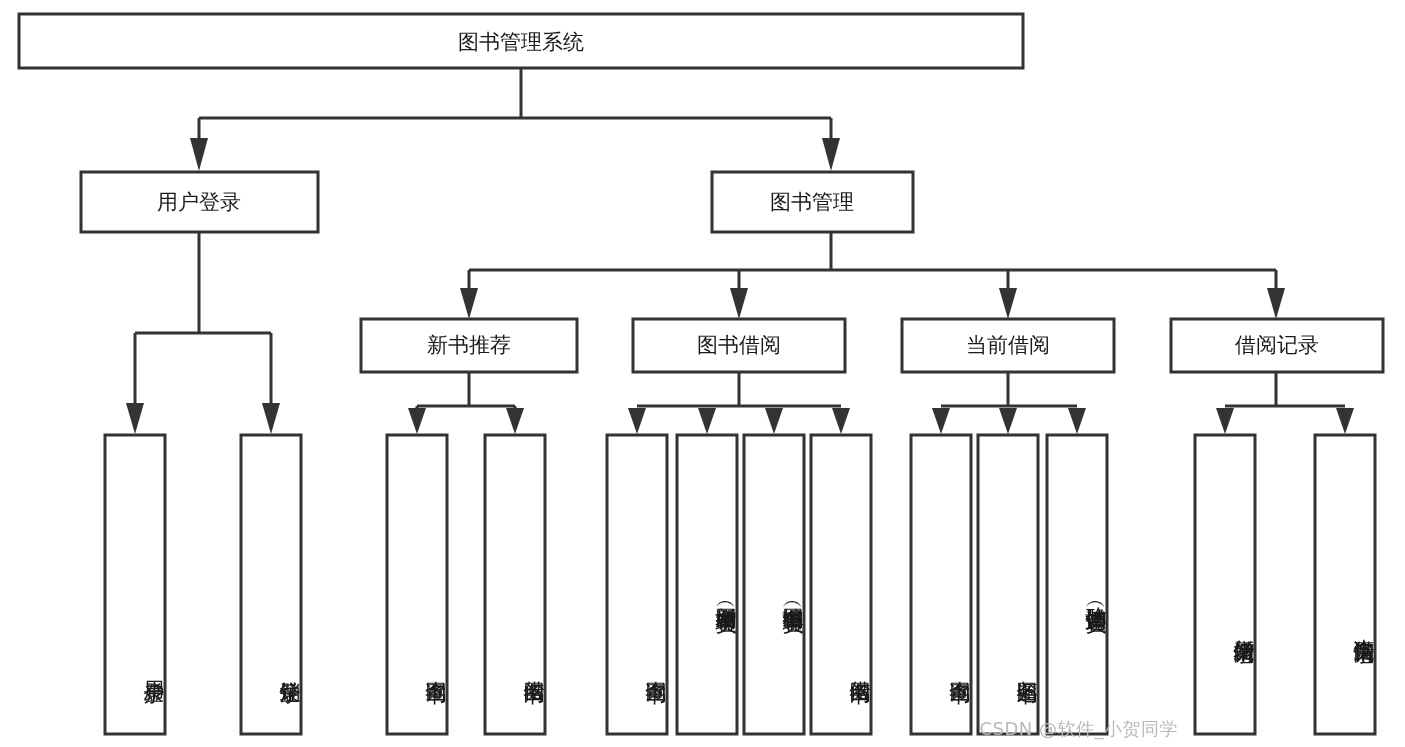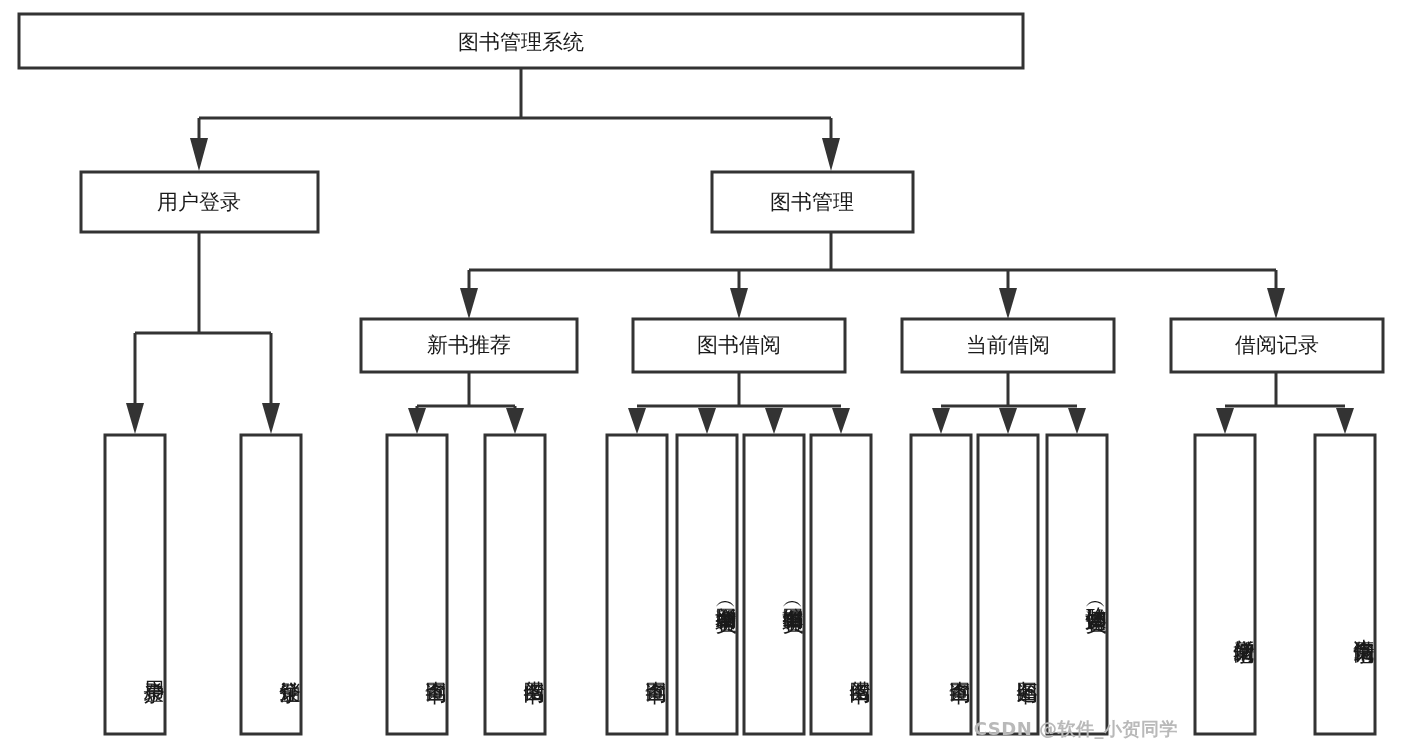--- a/index.html
+++ b/index.html
@@ -67,21 +67,20 @@
   }
   .watermark {
     position: absolute;
     right: 10px;
     bottom: 6px;
     font-family: "DejaVu Sans", "Liberation Sans", sans-serif;
     font-size: 18px;
     color: #b9b9b9;
     white-space: nowrap;
     letter-spacing: 0.5px;
-    font-weight: bold;
   }
 </style>
 </head>
 <body>
 
 <div id="diagram-root">
 
   <svg id="flow" viewBox="0 0 1405 747">
 
     <g>

